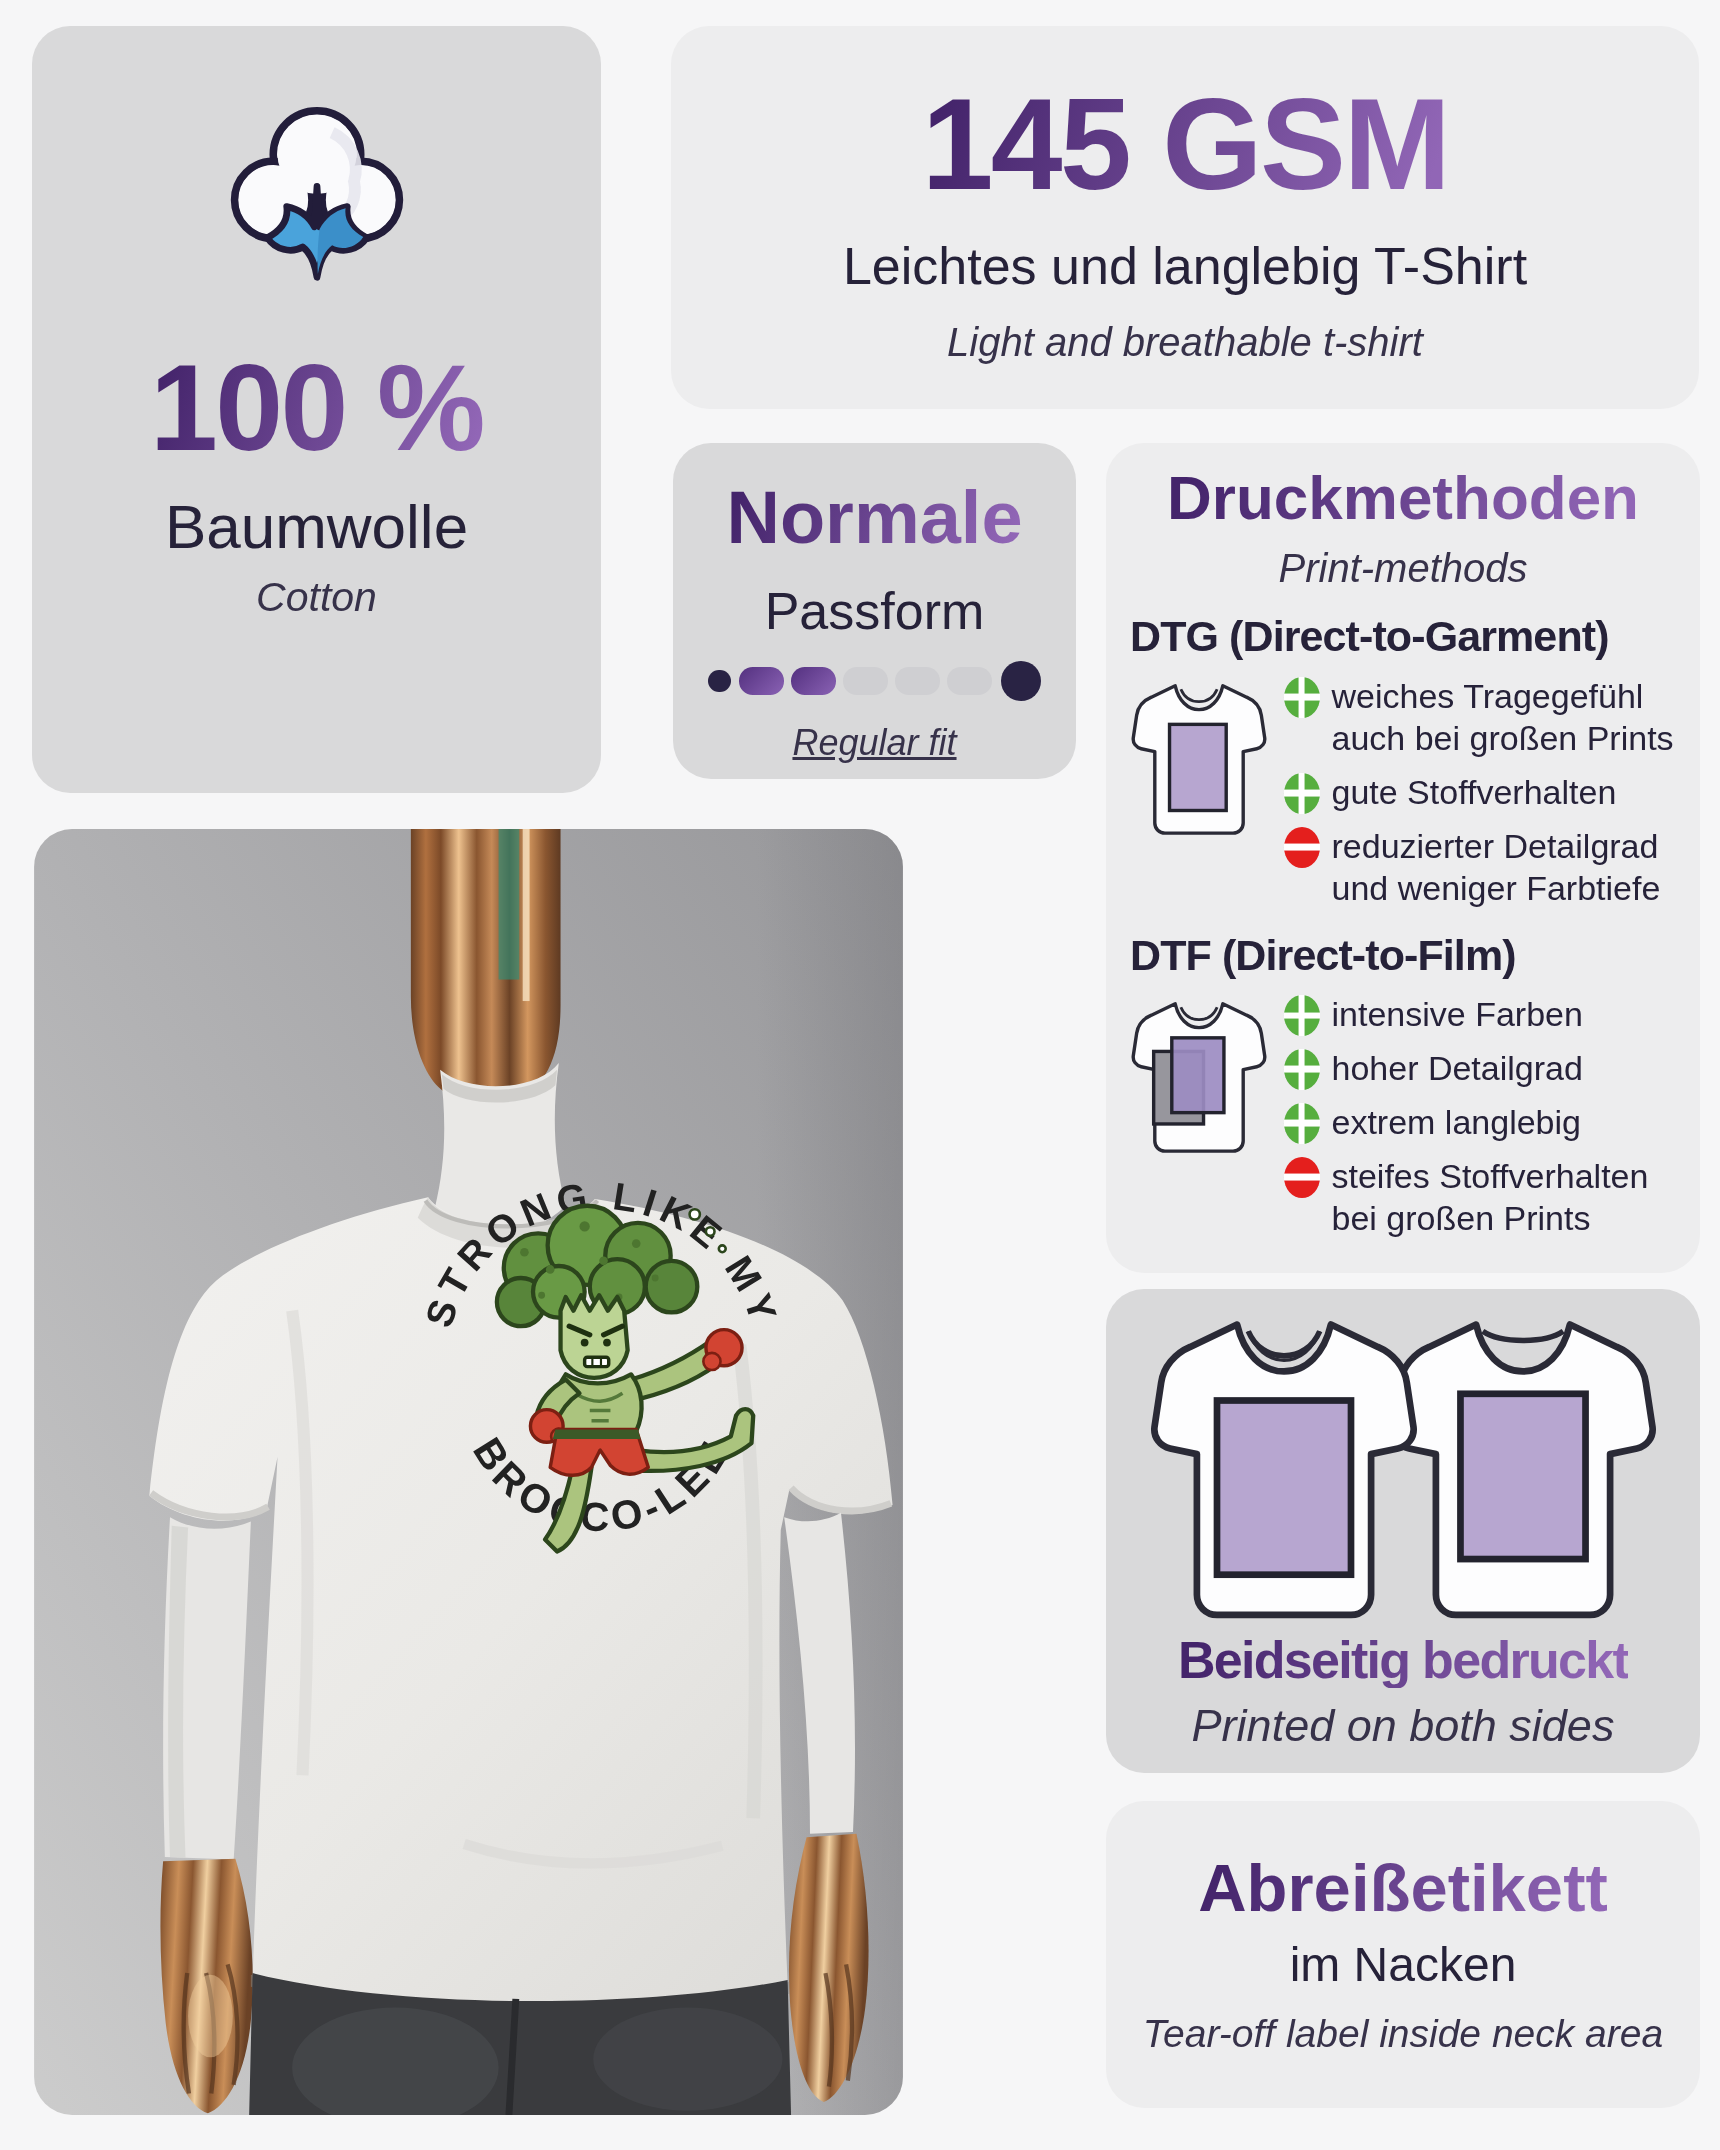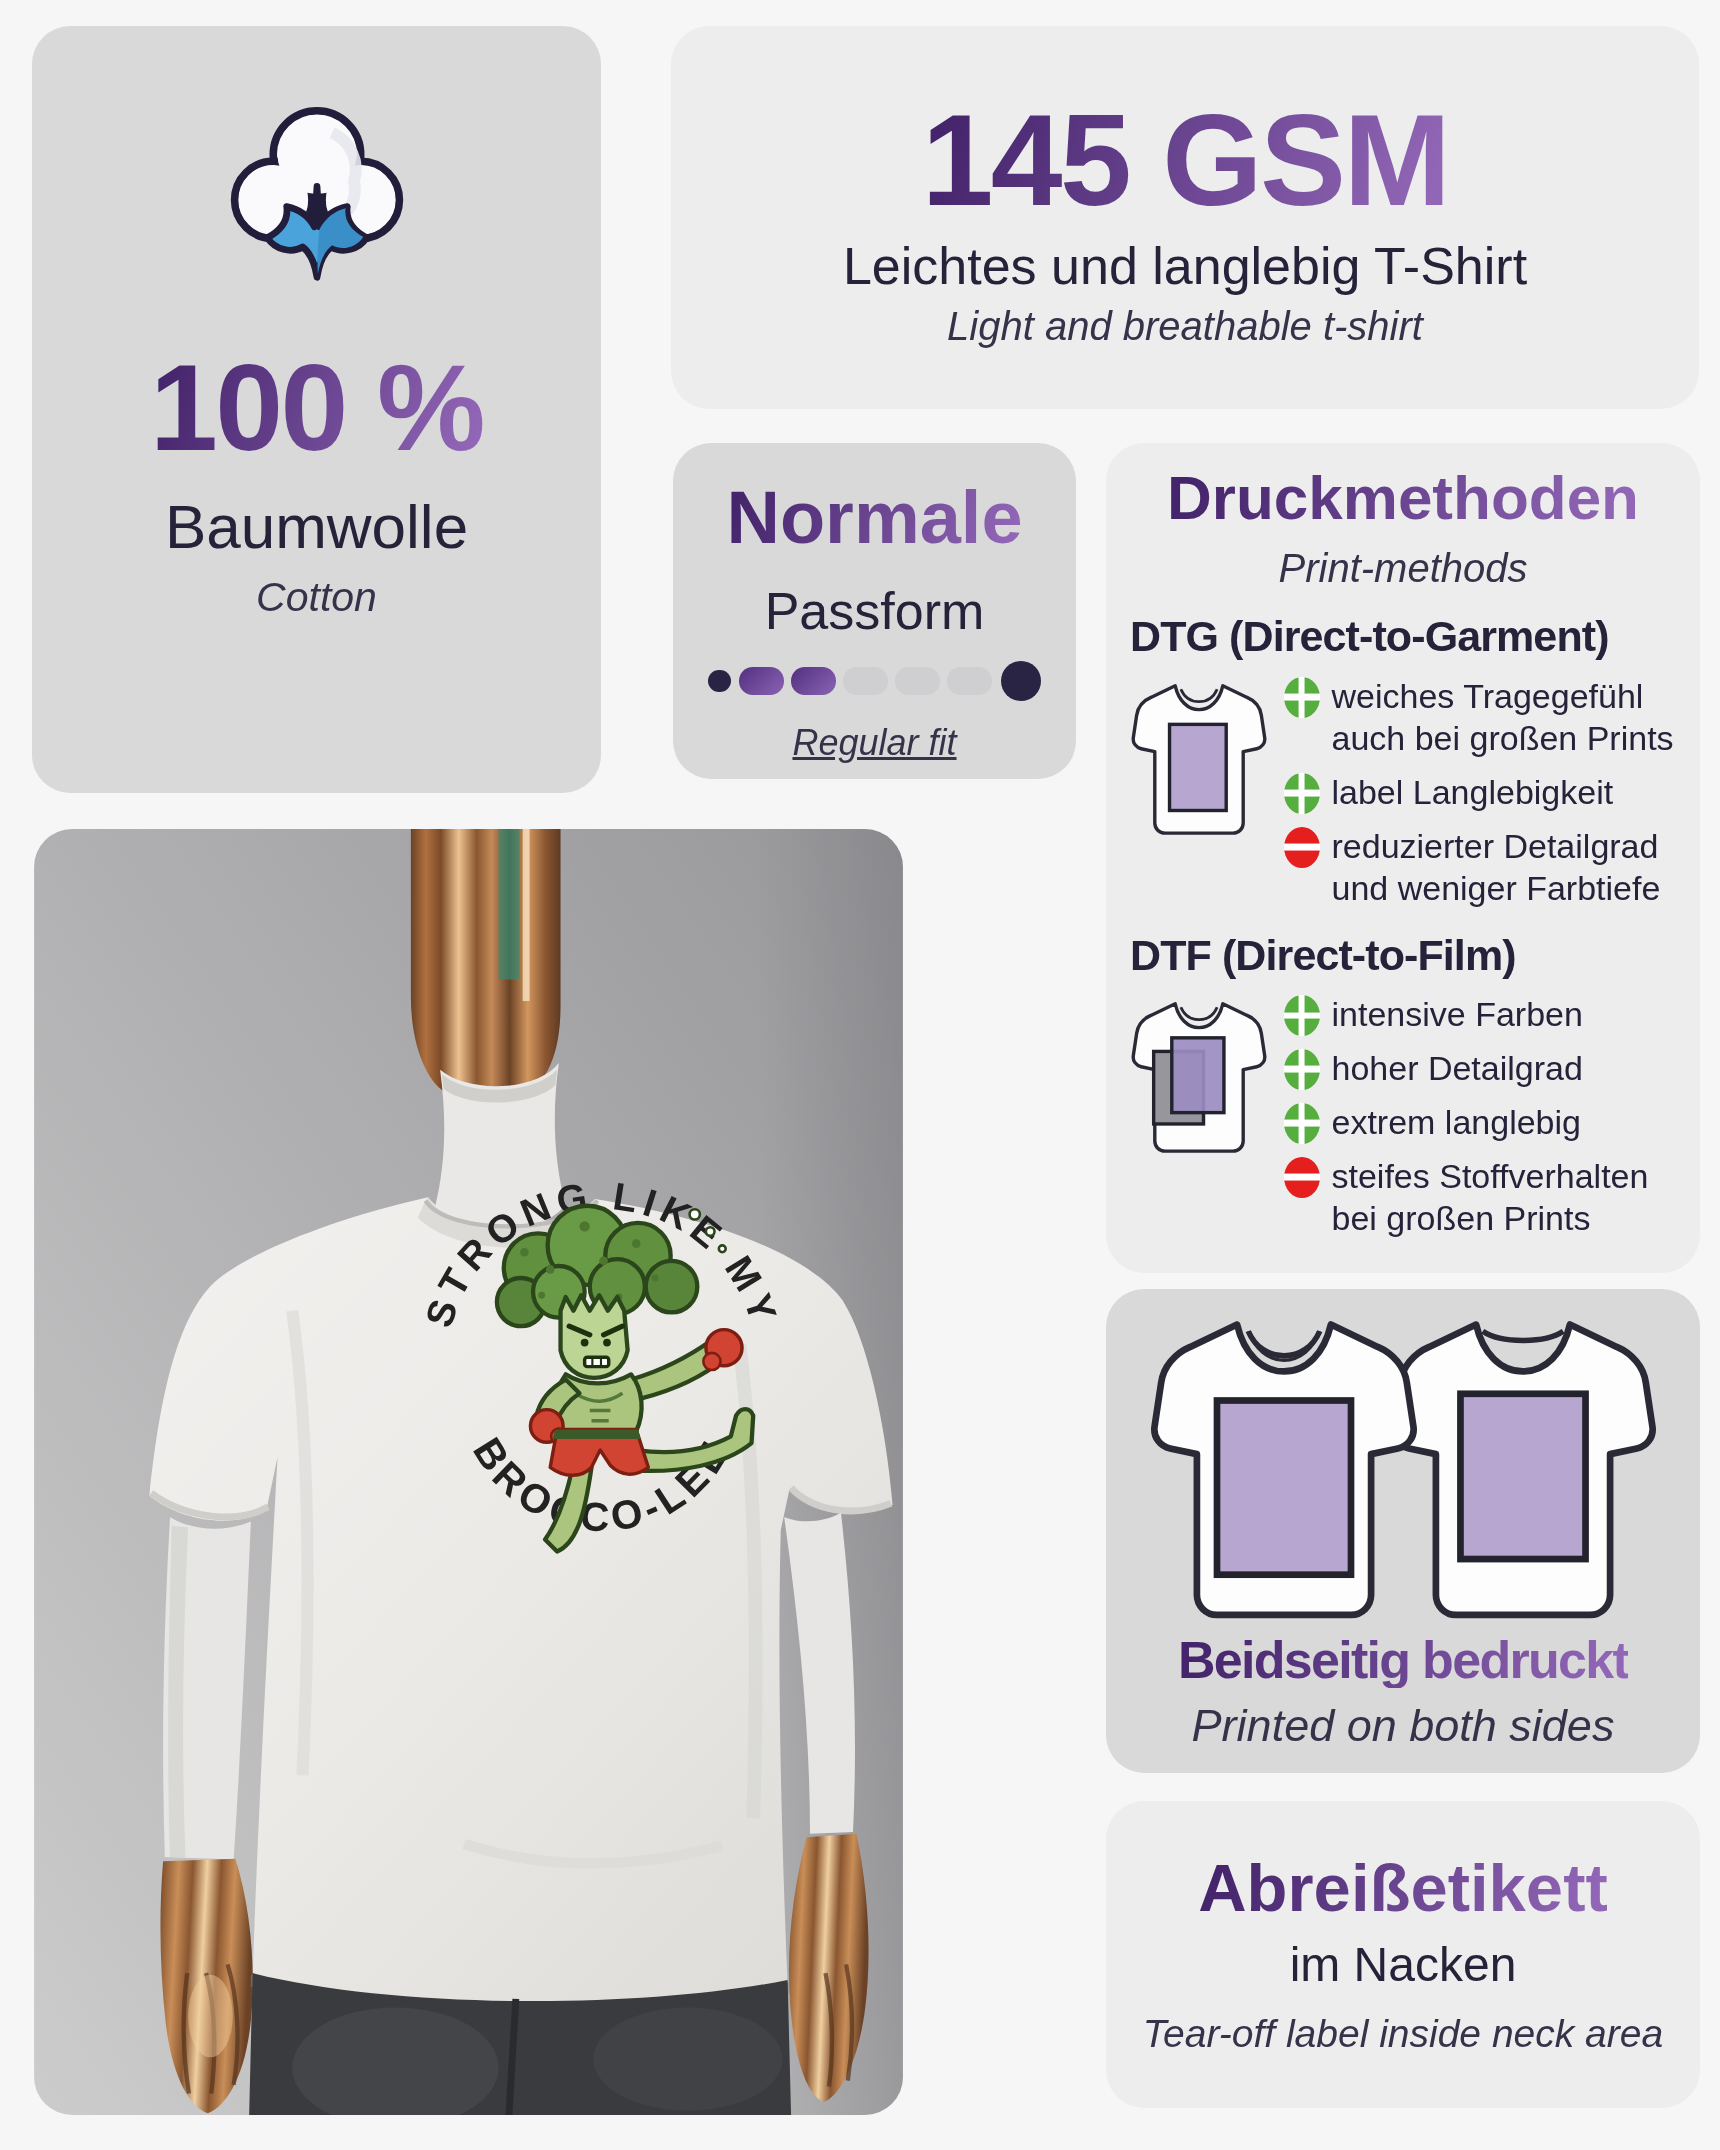--- a/index.html
+++ b/index.html
@@ -29,21 +29,21 @@
   }
   .italic{font-style:italic;color:var(--text-italic);}
 
   
   #card-material{left:32px;top:26px;width:569px;height:767px;padding-top:73px;}
   #card-material .big-num{font-size:122px;letter-spacing:-2.6px;margin-top:60px;}
   #card-material .label-xl{font-size:62px;margin-top:19px;color:var(--text-dark);}
   #card-material .italic-md{font-size:41px;margin-top:12px;}
 
   
-  #card-weight{left:671px;top:26px;width:1028px;height:383px;justify-content:center;gap:8px;padding-top:6.9px;}
+  #card-weight{left:671px;top:26px;width:1028px;height:383px;justify-content:center;gap:24px;padding-top:6.9px;}
   #card-weight .huge{font-size:129px;letter-spacing:-2.6px;}
   #card-weight .label-lg{font-size:52px;color:var(--text-dark);}
   #card-weight .italic-md{font-size:40px;text-align:center;}
 
   
   #card-fit{left:673px;top:443px;width:403px;height:336px;padding-top:36px;gap:0;}
   #card-fit .title-lg{font-size:74px;}
   #card-fit .label-md{font-size:52px;margin-top:24px;color:var(--text-dark);}
   .fit-track{display:flex;align-items:center;margin-top:20.6px;gap:6.9px;}
   .fit-track .dot{background:#292344;border-radius:50%;}
@@ -166,21 +166,21 @@
             <rect x="34" y="40" width="50" height="76" fill="#b7a6d0" stroke="#23232e" stroke-width="3"></rect>
           </svg>
         </div>
         <ul class="pm-list">
           <li class="pm-item">
             <span class="pc-icon" data-type="pro"></span>
             <span class="pm-text">weiches Tragegefühl auch bei großen Prints</span>
           </li>
           <li class="pm-item">
             <span class="pc-icon" data-type="pro"></span>
-            <span class="pm-text">label Langlebigkeit</span>
+            <span class="pm-text">gute Stoffverhalten</span>
           </li>
           <li class="pm-item">
             <span class="pc-icon" data-type="con"></span>
             <span class="pm-text">reduzierter Detailgrad und weniger Farbtiefe</span>
           </li>
         </ul>
       </div>
     </div>
 
     <div class="pm-block">

